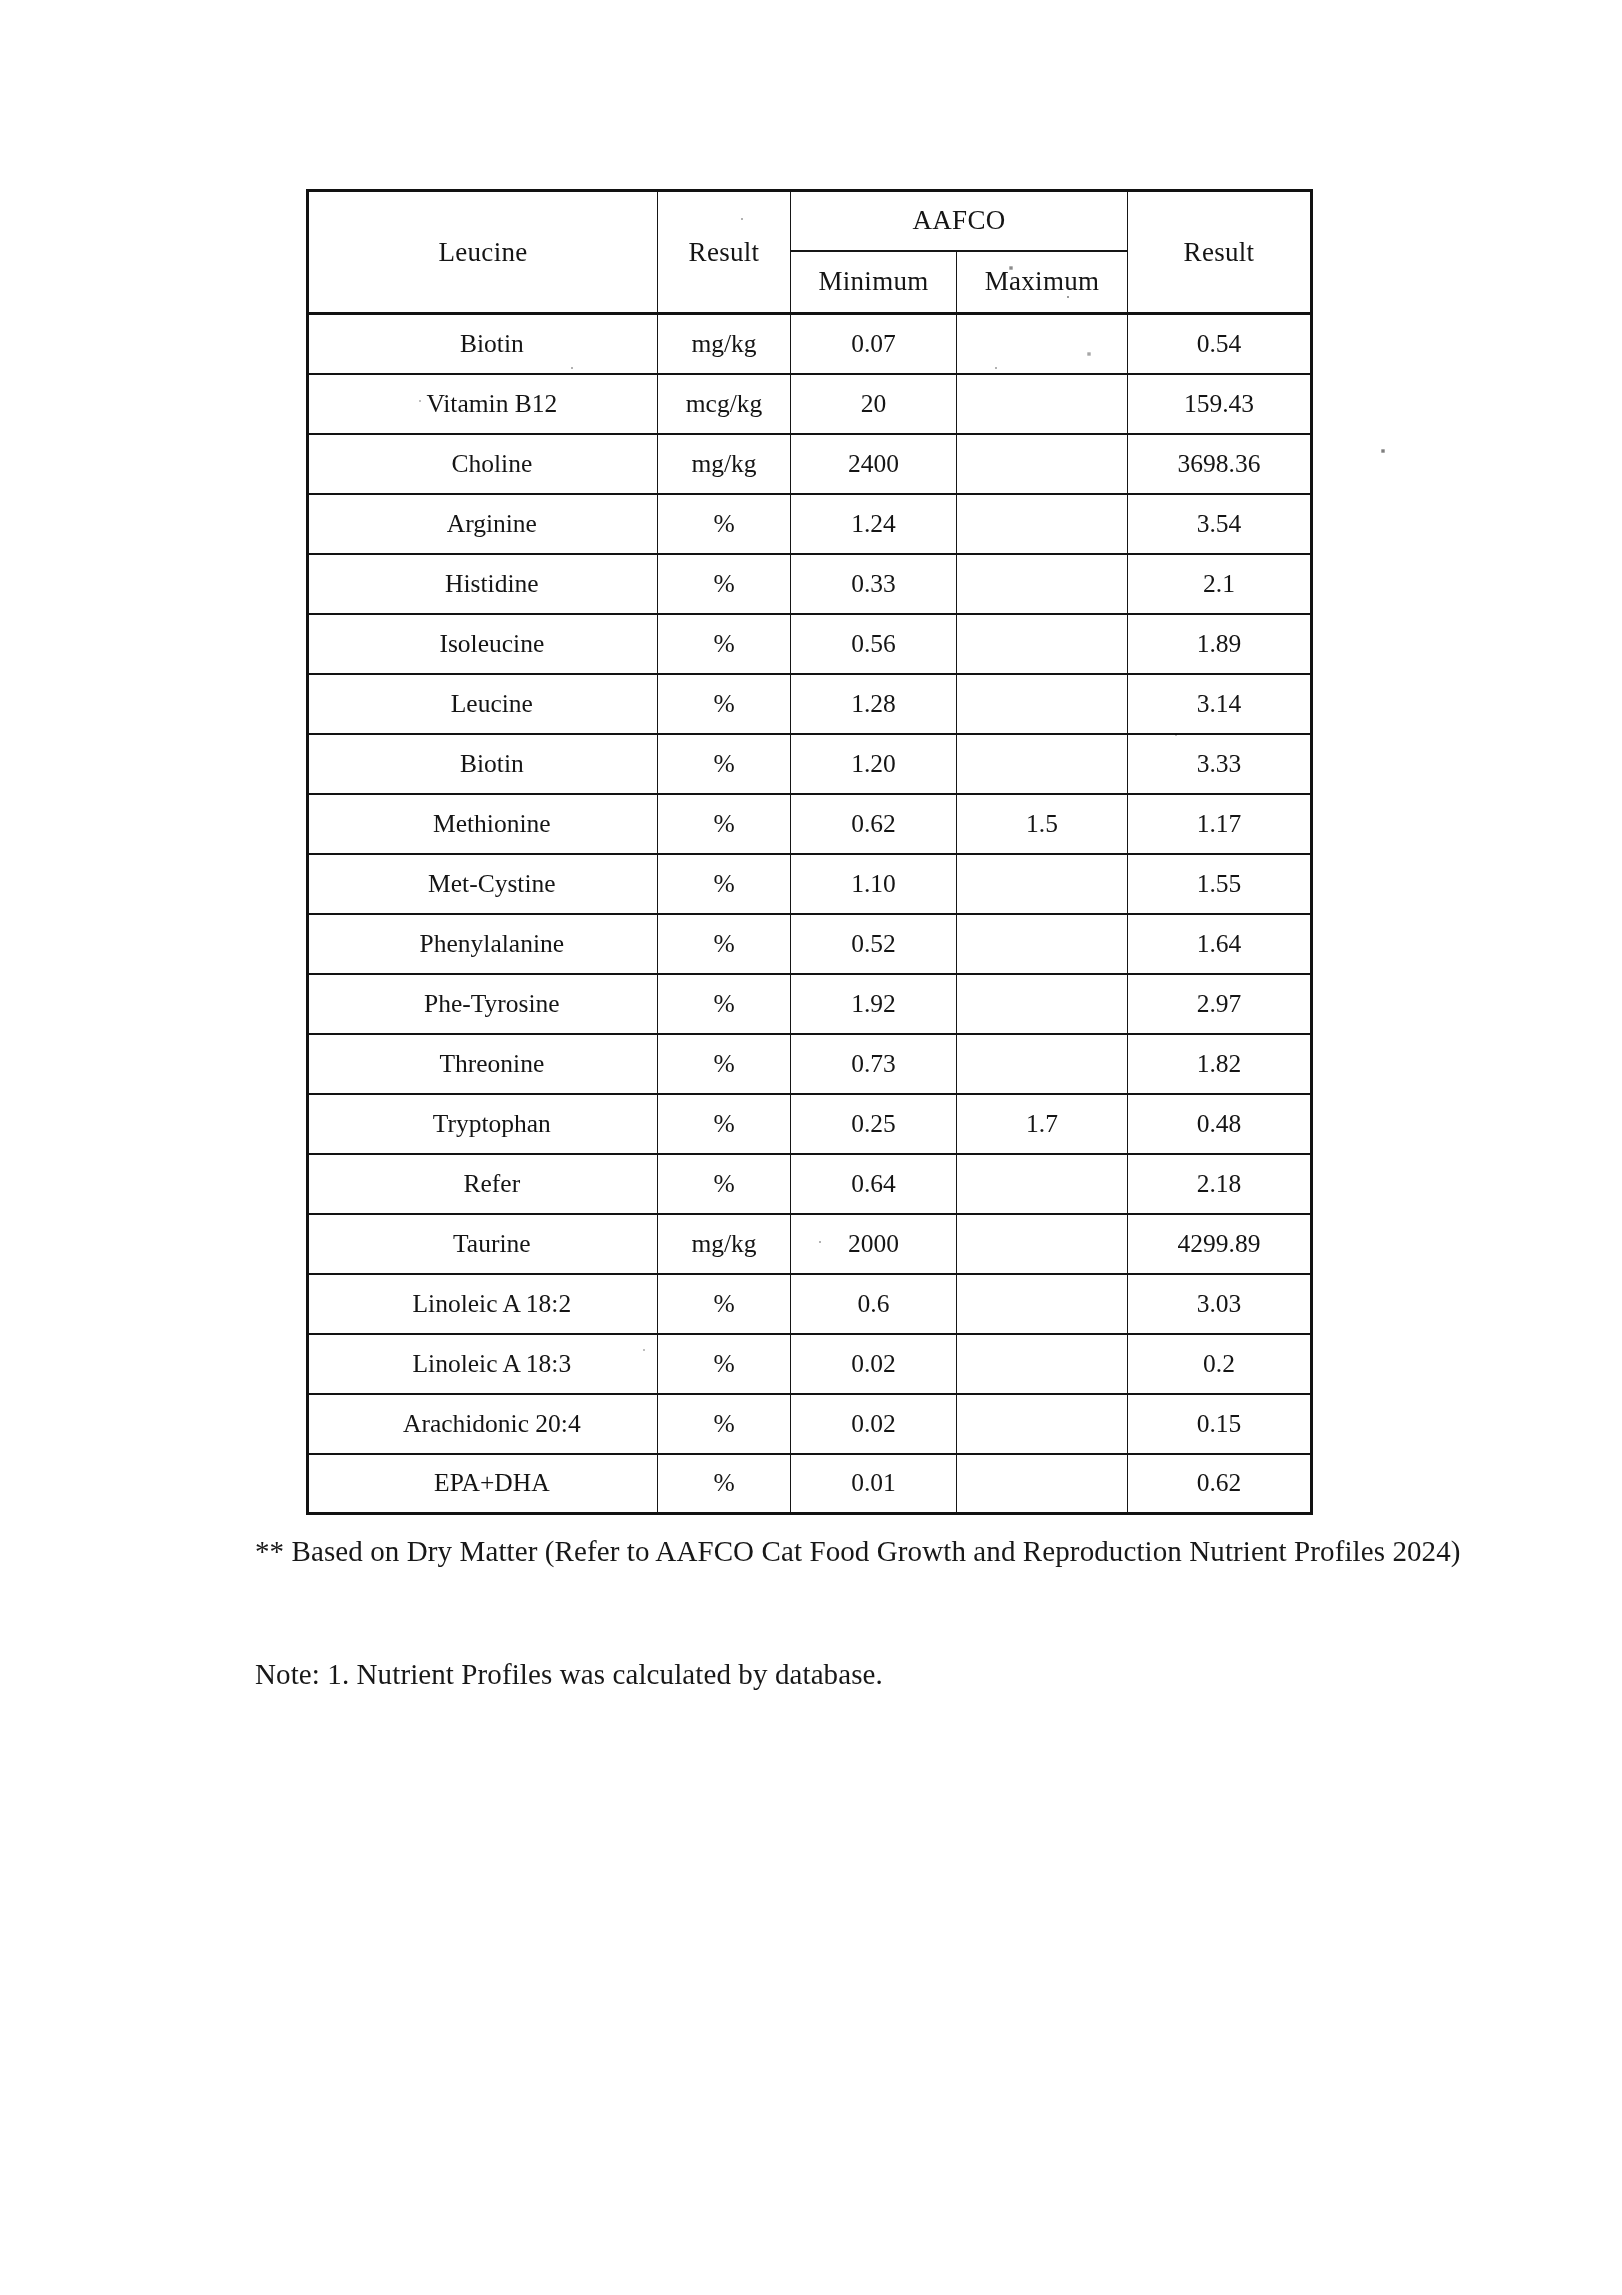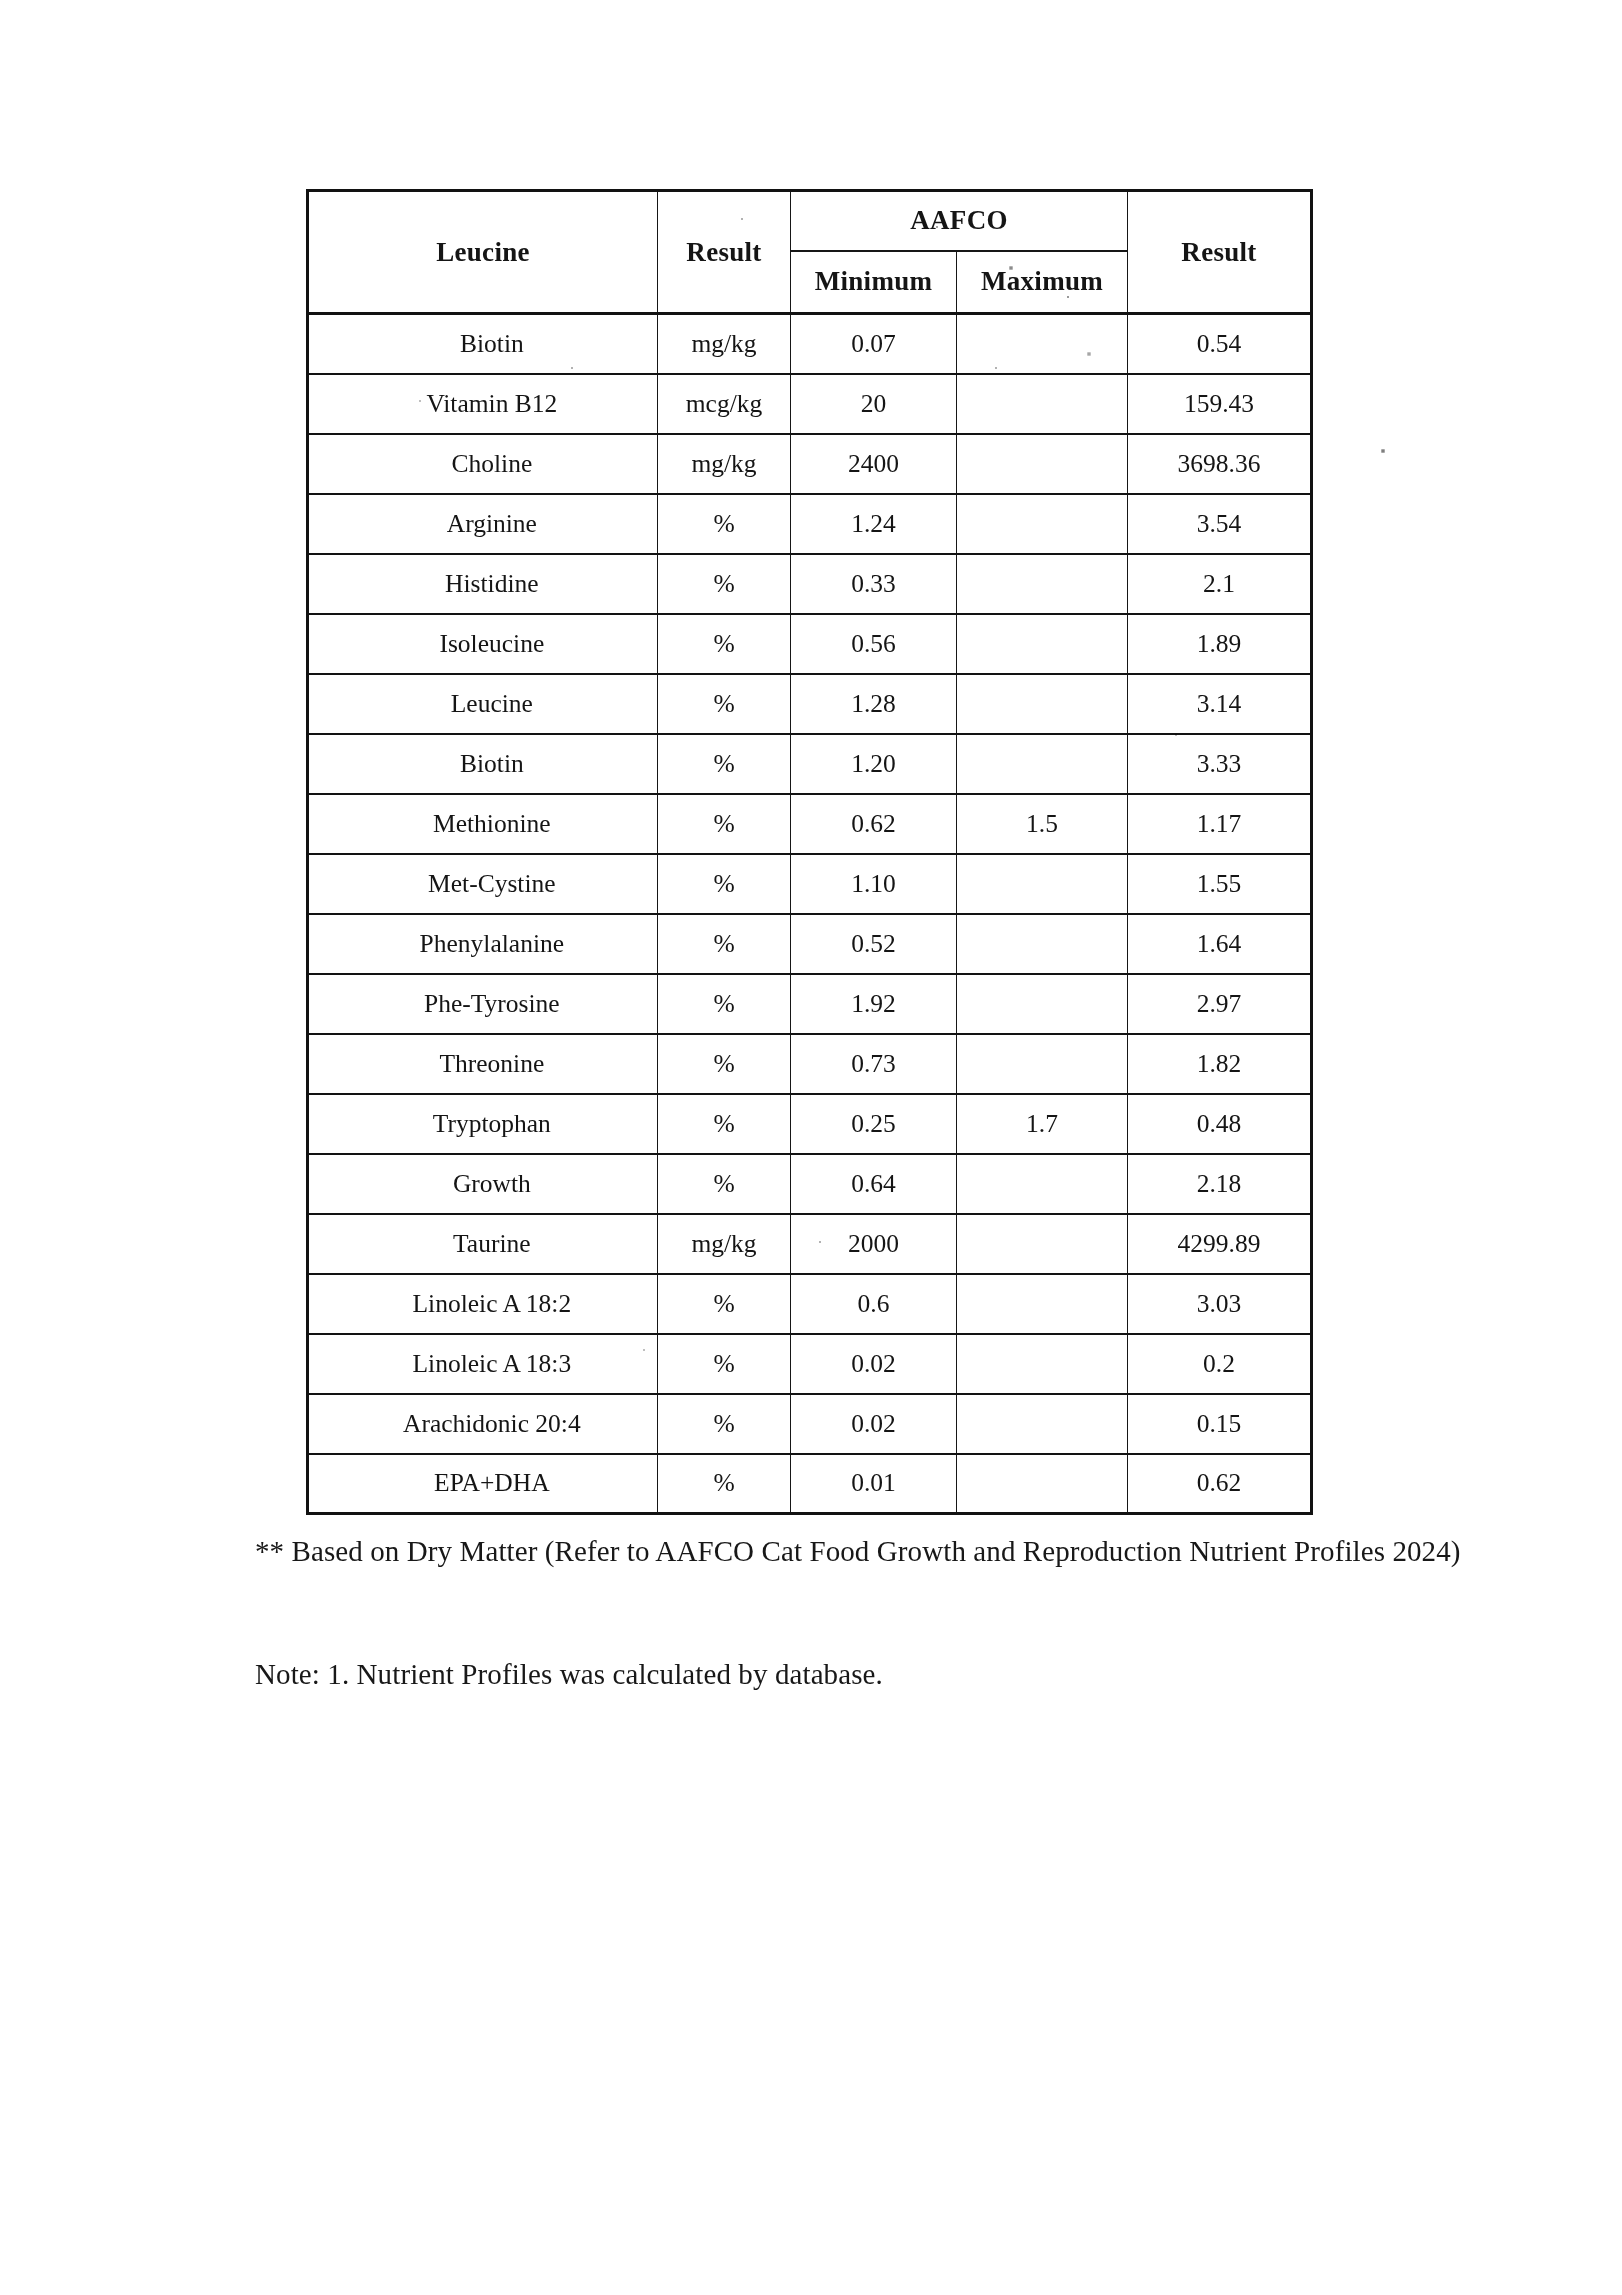--- a/index.html
+++ b/index.html
@@ -34,21 +34,21 @@
     border-bottom: 2.6px solid #121212;
     padding: 0;
     font-size: 25.5px;
     text-align: center;
     vertical-align: middle;
     white-space: nowrap;
     overflow: hidden;
   }
   .nutrient-table thead th {
     font-size: 27px;
-    font-weight: bold;
+    font-weight: normal;
     letter-spacing: 0.3px;
   }
   .nutrient-table thead th.c-aafco {
     border-bottom: 2px solid #161616;
   }
   .nutrient-table thead tr.h-sub th,
   .nutrient-table thead th.h-span {
     border-bottom: 3.3px solid #121212;
   }
   .nutrient-table tbody td.cell-nutrient {
@@ -209,21 +209,21 @@
         <td>1.82</td>
       </tr>
       <tr>
         <td class="cell-nutrient">Tryptophan</td>
         <td>%</td>
         <td>0.25</td>
         <td>1.7</td>
         <td>0.48</td>
       </tr>
       <tr>
-        <td class="cell-nutrient">Growth</td>
+        <td class="cell-nutrient">Refer</td>
         <td>%</td>
         <td>0.64</td>
         <td></td>
         <td>2.18</td>
       </tr>
       <tr>
         <td class="cell-nutrient">Taurine</td>
         <td>mg/kg</td>
         <td>2000</td>
         <td></td>

